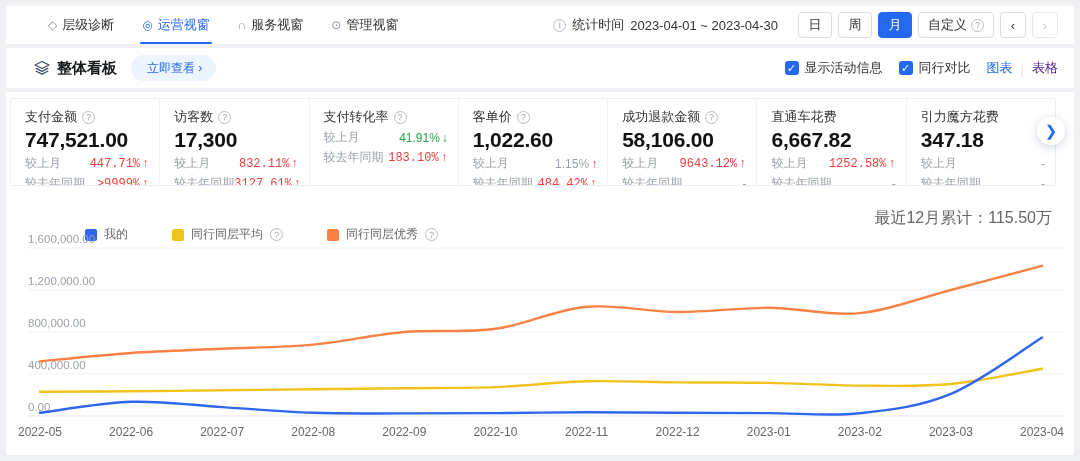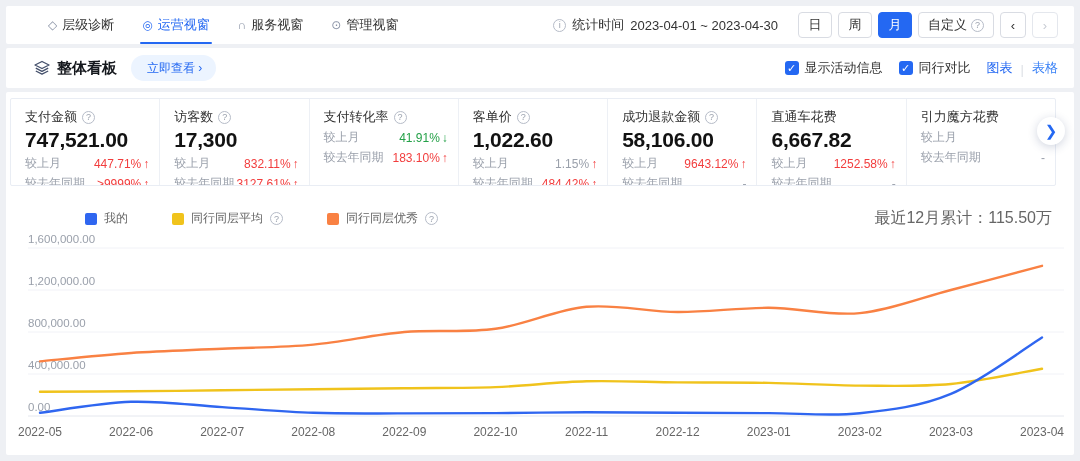--- a/index.html
+++ b/index.html
@@ -36,45 +36,45 @@
   #notice-pill { margin-left:14px; background:#ecf4ff; border-radius:15px; height:26px; display:flex; align-items:center;
     padding:0 14px; font-size:12px; color:#4a4f59; }
   #notice-link { color:#2468f2; cursor:pointer; margin-left:2px; }
   #boardbar-right { margin-left:auto; display:flex; align-items:center; gap:16px; font-size:13px; }
   .chk { display:flex; align-items:center; gap:6px; cursor:pointer; }
   .chk-box { width:14px; height:14px; border-radius:3px; background:#2468f2; color:#fff; font-size:11px; line-height:14px;
     text-align:center; }
   #view-switch { display:flex; align-items:flex-end; gap:8px; }
   #view-chart { color:#2468f2; cursor:pointer; }
   #view-sep { color:#dcdfe5; }
-  #view-table { color:#3b82f6; cursor:pointer; }
+  #view-table { color:#4c1d95; cursor:pointer; }
 
   
   #main { left:6px; right:6px; top:92px; bottom:6px; }
 
   
   #cards { position:absolute; left:4px; top:6px; width:1046px; height:88px; display:flex;
     border:1px solid #e9edf4; border-radius:2px; background:#fff; overflow:hidden; }
   .card { flex:1 1 0; padding:9px 10px 0 14px; border-right:1px solid #edf0f5; min-width:0; cursor:pointer; }
   .card:last-child { border-right:none; }
   .card-title { display:flex; align-items:center; gap:5px; font-size:13px; color:#333; white-space:nowrap; }
   .card-value { font-size:21px; font-weight:bold; color:#121212; margin-top:2px; letter-spacing:-0.2px; white-space:nowrap; }
   .card-row { display:flex; justify-content:space-between; align-items:center; font-size:12px; margin-top:3px; white-space:nowrap; }
   .card-row .lbl { color:#9aa0ab; }
   .card-row .val { display:flex; align-items:center; gap:2px; }
-  .val.red { color:#f23d3d; } .val.green { color:#24a148; } .val.grey { color:#9aa0ab; }
+  .val.red { color:#f23d3d;font-family:Liberation Mono, monospace; } .val.green { color:#24a148; } .val.grey { color:#9aa0ab; }
   .arrow-up { color:#f23d3d; font-weight:bold; } .arrow-down { color:#24a148; font-weight:bold; }
 
   #cards-next { position:absolute; left:1031px; top:25px; width:28px; height:28px; border-radius:50%; background:#fff;
     box-shadow:0 2px 10px rgba(40,60,110,.22); display:flex; align-items:center; justify-content:center;
     color:#2468f2; font-size:15px; cursor:pointer; z-index:3; }
 
   
   #cumulative { position:absolute; right:22px; top:116px; font-size:16px; color:#666; }
-  #legend { position:absolute; left:79px; top:118px; display:flex; gap:44px; align-items:center; }
+  #legend { position:absolute; left:79px; top:134px; display:flex; gap:44px; align-items:center; }
   .legend-item { display:flex; align-items:center; gap:7px; font-size:12px; color:#666; cursor:pointer; }
   .legend-swatch { width:12px; height:12px; border-radius:2px; }
 
   
   #chart-svg { position:absolute; left:0; top:132px; width:1068px; height:228px; }
   #chart-svg text { font-family:"Liberation Sans","DejaVu Sans",sans-serif; }
   .ytick { font-size:11.5px; fill:#9aa0ab; }
   .xtick { font-size:12px; fill:#666; }
 </style>
 </head>
@@ -281,20 +281,21 @@
           <span class="val grey">
             <span>-</span>
           </span>
         </div>
       </div>
       <div class="card">
     <div class="card-title">
       <span class="ct">引力魔方花费</span>
 
     </div>
+    <div class="card-value">347.18</div>
   <div class="card-row">
           <span class="lbl">较上月</span>
           <span class="val grey">
             <span>-</span>
           </span>
         </div>
         <div class="card-row">
           <span class="lbl">较去年同期</span>
           <span class="val grey">
             <span>-</span>

